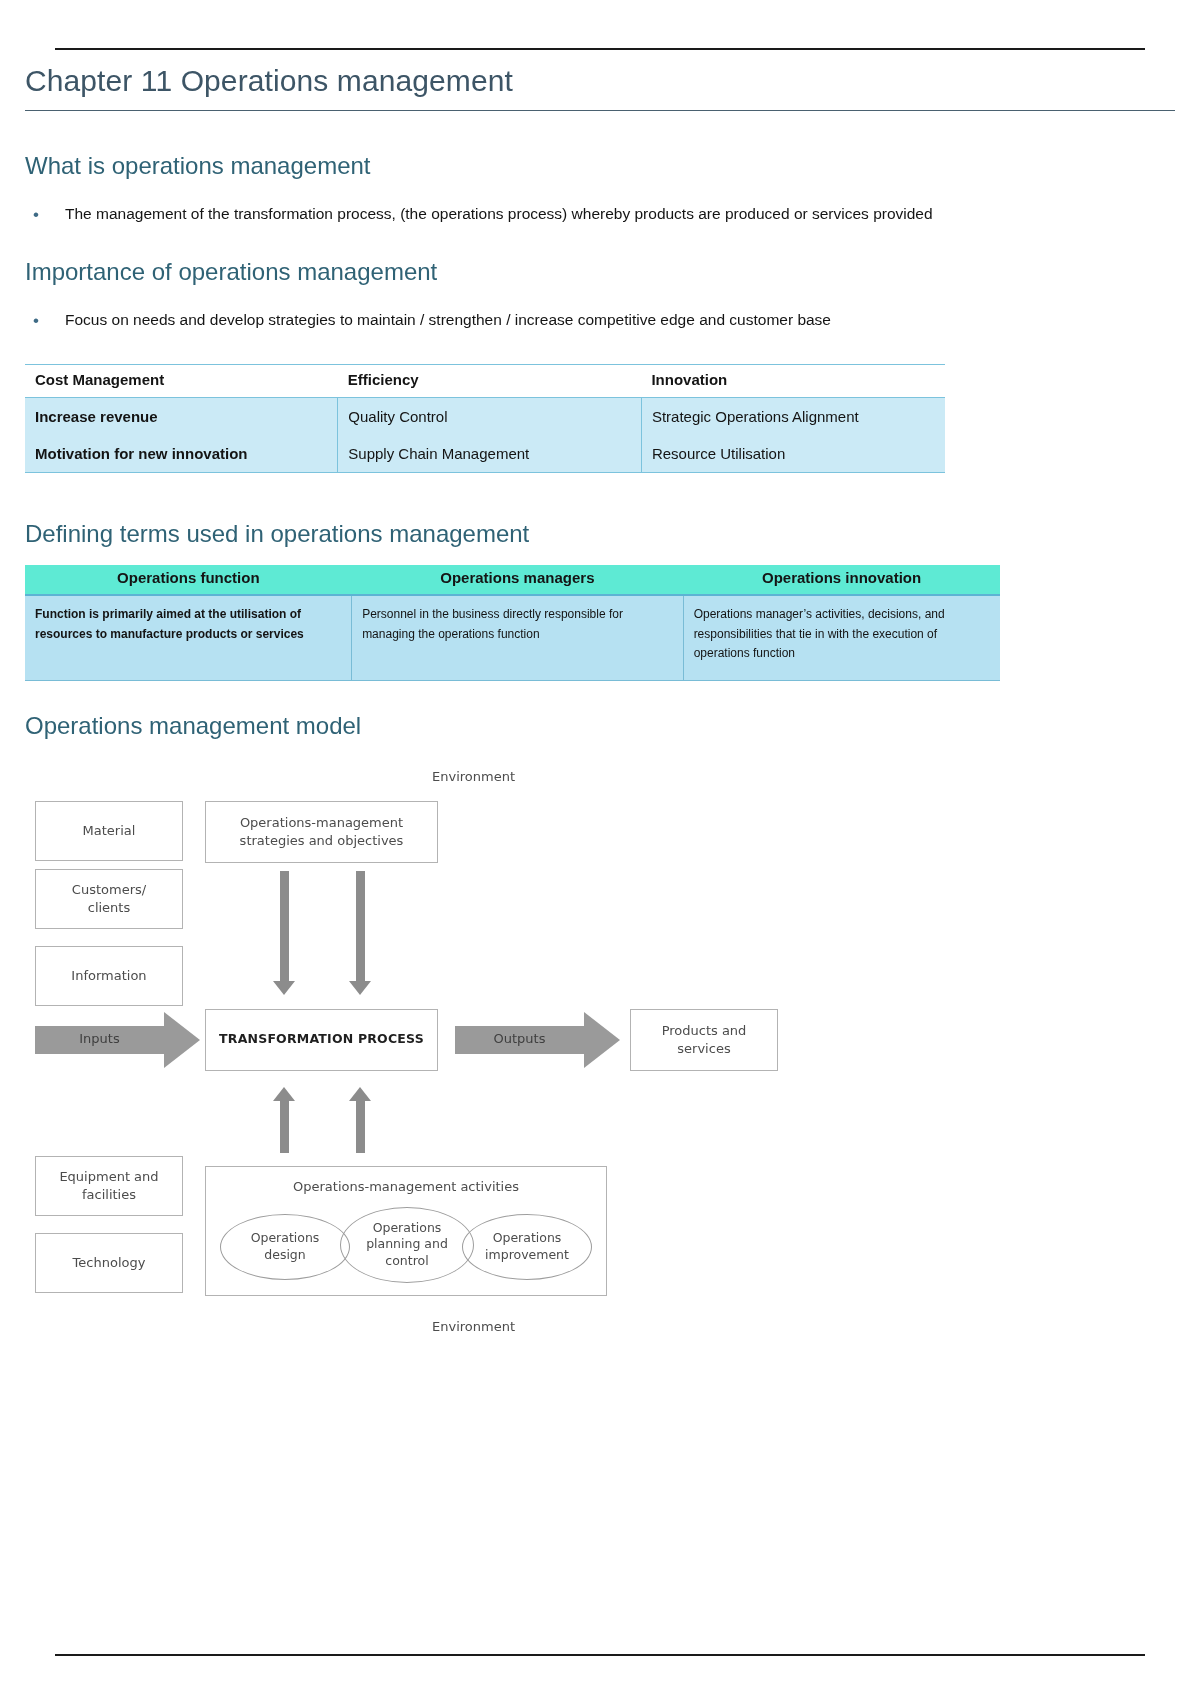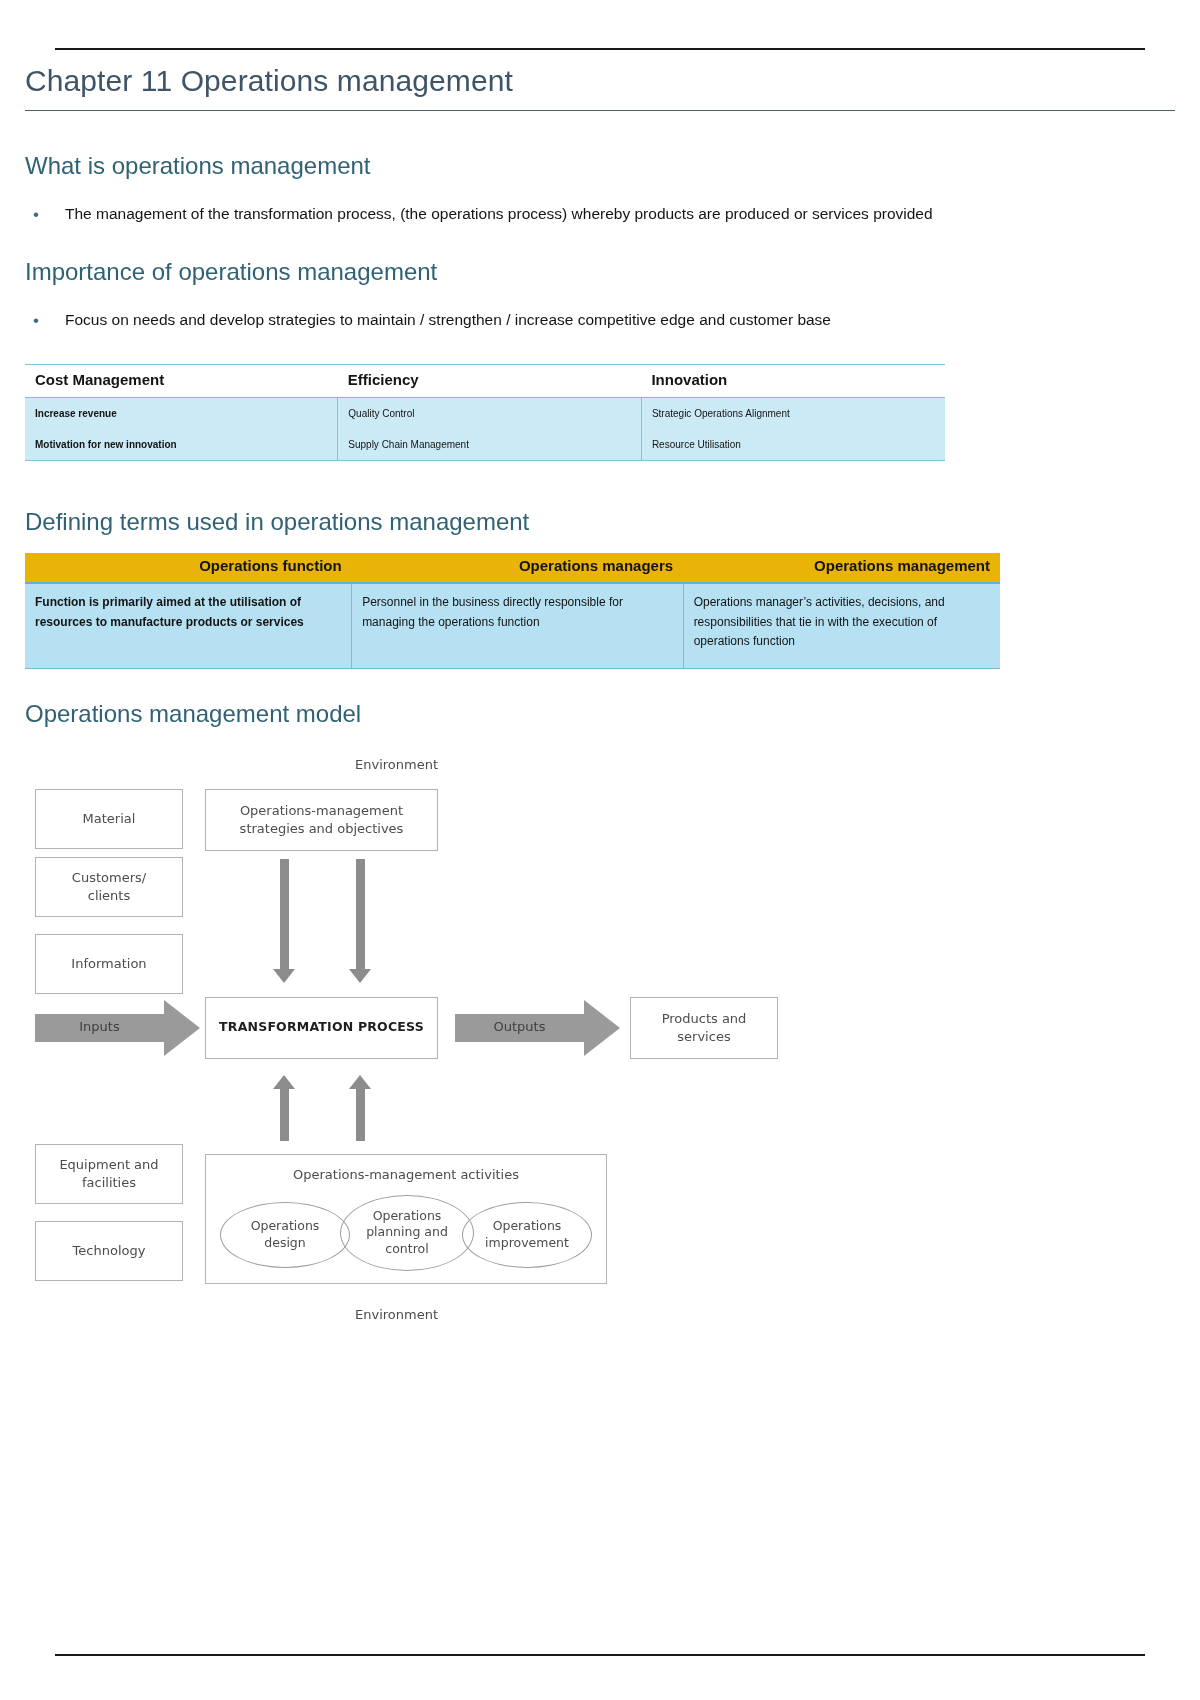--- a/index.html
+++ b/index.html
@@ -101,21 +101,21 @@
     text-align: left;
     font-size: 15px;
     font-weight: 700;
     color: #141414;
     padding: 6px 10px 9px 10px;
     border-top: 1.4px solid #7cc3dd;
     border-bottom: 1.4px solid #7cc3dd;
     background: #ffffff;
   }
   table.t1 td {
-    font-size: 10px;
+    font-size: 15px;
     padding: 10px 10px;
     color: #141414;
     border-right: 1.2px solid #7cc3dd;
     vertical-align: top;
   }
   table.t1 td:last-child { border-right: none; margin-top: 44px; }
   table.t1 tr.band td {
     background: #cbeaf6;
   }
   table.t1 tr.plain td {
@@ -125,27 +125,27 @@
   }
   table.t1 td.strong { font-weight: 700; }
   table.t1 tr.lastrow td { border-bottom: 1.4px solid #7cc3dd; }
 
   
   table.t2 {
     width: 975px;
     margin: 4px 0 0 0;
   }
   table.t2 th {
-    text-align: right;
+    text-align: center;
     font-size: 15px;
     font-weight: 700;
     color: #141414;
     padding: 4px 10px 8px 10px;
     border-bottom: 2px solid #5cb3d4;
-    background: #eab308;
+    background: #5eead4;
   }
   table.t2 td {
     font-size: 12px;
     line-height: 1.62;
     padding: 9px 10px 16px 10px;
     color: #141414;
     background: #b6e1f2;
     border-right: 1.2px solid #79bcd6;
     border-bottom: 1.6px solid #79bcd6;
     vertical-align: top;
@@ -161,21 +161,21 @@
     position: relative;
     width: 1090px;
     height: 600px;
     margin-top: 18px;
     font-family: "DejaVu Sans", sans-serif;
   }
   .dg-label {
     position: absolute;
     font-size: 13px;
     color: #4c4c4c;
-    text-align: left;
+    text-align: right;
     font-family: "DejaVu Sans", sans-serif;
   }
   .dg-box {
     position: absolute;
     border: 1px solid #b3b3b3;
     background: #ffffff;
     display: flex;
     align-items: center;
     justify-content: center;
     text-align: center;
@@ -319,21 +319,21 @@
     <table class="tbl t2">
       <colgroup>
           <col style="width:33.5%">
           <col style="width:34%">
           <col style="width:32.5%">
         </colgroup>
       <thead>
         <tr>
           <th>Operations function</th>
           <th>Operations managers</th>
-          <th>Operations management</th>
+          <th>Operations innovation</th>
         </tr>
       </thead>
       <tbody>
         <tr>
           <td class="strong">Function is primarily aimed at the utilisation of resources to manufacture products or services</td>
           <td>Personnel in the business directly responsible for managing the operations function</td>
           <td>Operations manager’s activities, decisions, and responsibilities that tie in with the execution of operations function</td>
         </tr>
       </tbody>
     </table>

